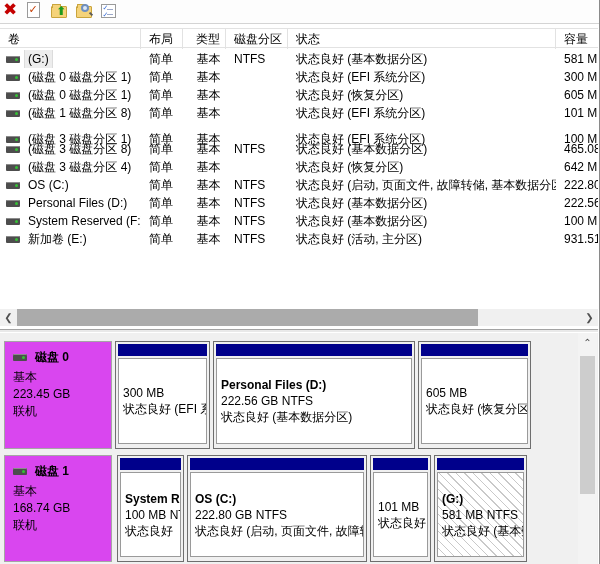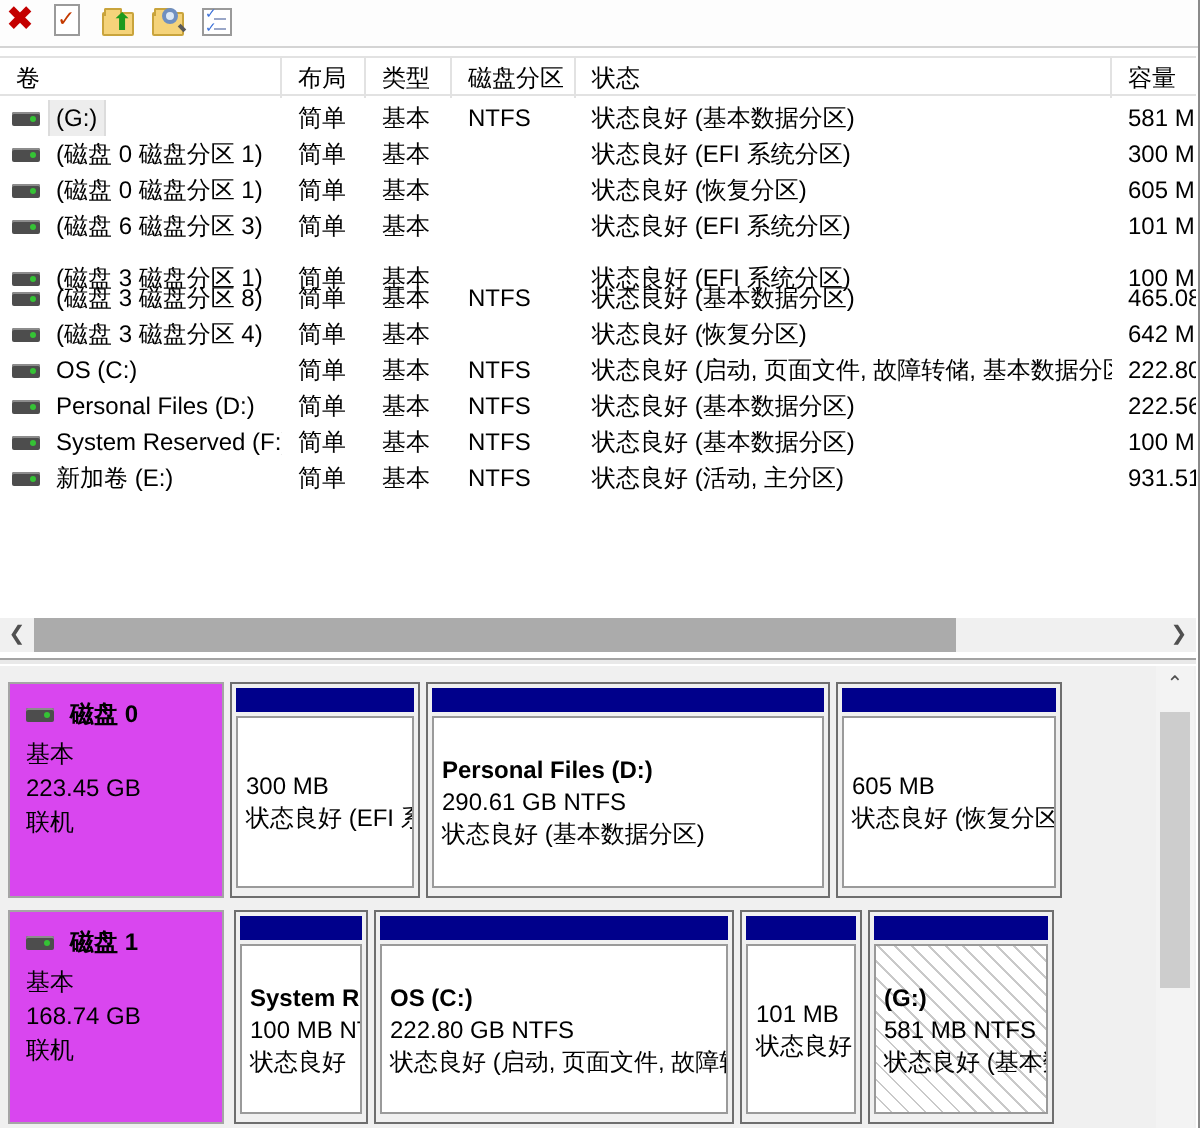--- a/index.html
+++ b/index.html
@@ -19,21 +19,21 @@
   .lens { position:absolute; left:4px; top:-3px; width:8px; height:8px; border:2px solid #6f8fc0; border-radius:50%; background:#dce8f5; }
   .lens::after { content:""; position:absolute; left:6px; top:7px; width:4px; height:2px; background:#5a5a5a; transform:rotate(45deg); }
   .checklist { position:relative; width:15px; height:14px; background:#fff; border:1px solid #9a9a9a; margin-top:2px; }
   .checklist::before { content:"✓\A✓"; white-space:pre; position:absolute; left:1px; top:-1px; font-size:7px; line-height:7px; color:#3a6fd8; }
   .checklist::after { content:""; position:absolute; right:2px; top:4px; width:6px; height:1px; background:#9aa7c8; box-shadow:0 5px 0 #9aa7c8; }
 
   
   .vol-table { position:absolute; left:0; top:24px; width:598px; height:285px; background:#fff; }
   .thead { position:absolute; left:0; top:4px; width:598px; height:20px; border-top:1px solid #e2e2e2; border-bottom:1px solid #e2e2e2; display:flex; background:#fff; }
   .th { padding:2px 0 0 8px; border-right:1px solid #e2e2e2; height:20px; overflow:hidden; white-space:nowrap; }
-  .w-vol{width:141px;} .w-layout{width:42px;} .w-type{width:43px;} .w-fs{width:62px;} .w-status{width:268px;} .w-cap{width:42px; border-right:none;}
+  .w-vol{width:141px;} .w-layout{width:42px;} .w-type{width:43px;text-align:center;} .w-fs{width:62px;} .w-status{width:268px;} .w-cap{width:42px; border-right:none;}
   .trow { position:absolute; left:0; width:598px; height:18px; display:flex; line-height:18px; }
   .td { overflow:hidden; white-space:nowrap; padding-left:8px; }
   .td-vol { display:flex; align-items:center; padding-left:6px; }
   .vol-name { margin-left:5px; padding:0 3px; }
   .vol-name.selected { background:#ededed; outline:1px solid #dcdcdc; }
   .disk-ico { position:relative; width:14px; height:7px; background:#4d4d4d; border-radius:1px; flex:0 0 14px;
               box-shadow:inset 0 1px 0 #8c8c8c; }
   .disk-ico::after { content:""; position:absolute; right:2px; top:2px; width:3px; height:3px; background:#35c235; border-radius:50%; }
 
   
@@ -129,21 +129,21 @@
         </div>
       <div class="td w-layout">简单</div>
       <div class="td w-type">基本</div>
       <div class="td w-fs"></div>
       <div class="td w-status">状态良好 (恢复分区)</div>
       <div class="td w-cap">605 MB</div>
     </div>
     <div class="trow" style="top:80px">
       <div class="td td-vol w-vol">
           <span class="disk-ico"></span>
-          <span class="vol-name">(磁盘 6 磁盘分区 3)</span>
+          <span class="vol-name">(磁盘 1 磁盘分区 8)</span>
         </div>
       <div class="td w-layout">简单</div>
       <div class="td w-type">基本</div>
       <div class="td w-fs"></div>
       <div class="td w-status">状态良好 (EFI 系统分区)</div>
       <div class="td w-cap">101 MB</div>
     </div>
     <div class="trow" style="top:106px">
       <div class="td td-vol w-vol">
           <span class="disk-ico"></span>
@@ -248,21 +248,21 @@
           <div class="pbar"></div>
           <div class="pbody">
             <div>300 MB</div>
             <div>状态良好 (EFI 系统分区)</div>
           </div>
         </div>
         <div class="part" style="left:98px; width:202px;">
           <div class="pbar"></div>
           <div class="pbody">
             <div class="ptitle">Personal Files  (D:)</div>
-            <div>290.61 GB NTFS</div>
+            <div>222.56 GB NTFS</div>
             <div>状态良好 (基本数据分区)</div>
           </div>
         </div>
         <div class="part" style="left:303px; width:113px;">
           <div class="pbar"></div>
           <div class="pbody">
             <div>605 MB</div>
             <div>状态良好 (恢复分区)</div>
           </div>
         </div>

